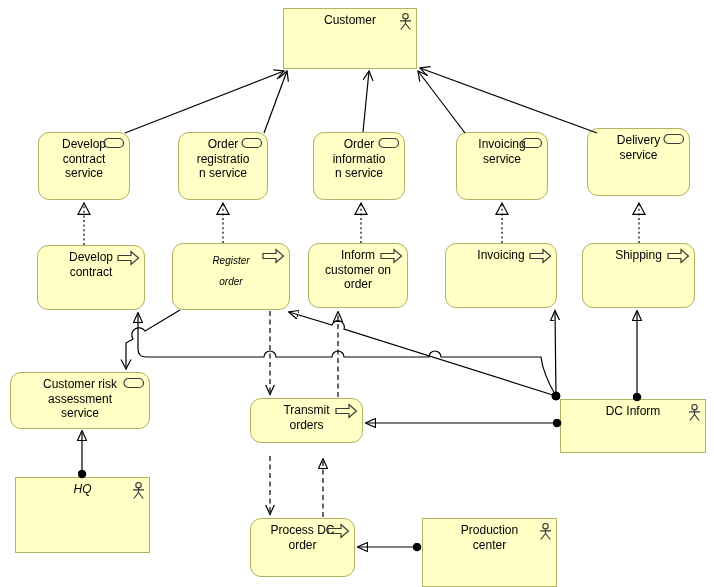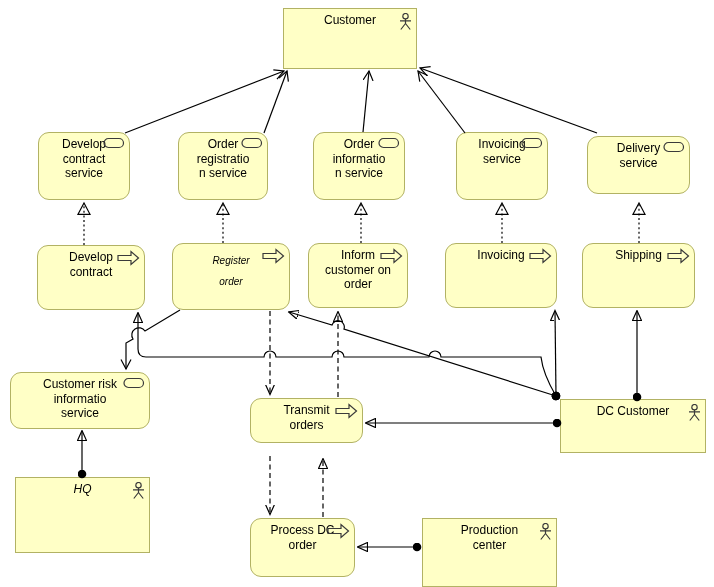--- a/index.html
+++ b/index.html
@@ -24,21 +24,21 @@
 <div class="canvas">
 
   <div class="node rect" style="left:283px;top:8px;width:134px;height:61px;">
     <span class="lbl">Customer</span>
     <svg class="icon" width="13" height="18" viewBox="0 0 13 18">
         <circle cx="6.5" cy="3.2" r="2.7"></circle>
         <path d="M6.5,5.9 V10.5 M1,7.8 H12 M6.5,10.5 L1.8,16.5 M6.5,10.5 L11.2,16.5"></path>
       </svg>
   </div>
   <div class="node rect" style="left:560px;top:399px;width:146px;height:54px;">
-    <span class="lbl">DC Customer</span>
+    <span class="lbl">DC Inform</span>
     <svg class="icon" width="13" height="18" viewBox="0 0 13 18">
         <circle cx="6.5" cy="3.2" r="2.7"></circle>
         <path d="M6.5,5.9 V10.5 M1,7.8 H12 M6.5,10.5 L1.8,16.5 M6.5,10.5 L11.2,16.5"></path>
       </svg>
   </div>
   <div class="node rect" style="left:15px;top:477px;width:135px;height:76px;font-style:italic;">
     <span class="lbl">HQ</span>
     <svg class="icon" width="13" height="18" viewBox="0 0 13 18">
         <circle cx="6.5" cy="3.2" r="2.7"></circle>
         <path d="M6.5,5.9 V10.5 M1,7.8 H12 M6.5,10.5 L1.8,16.5 M6.5,10.5 L11.2,16.5"></path>
@@ -77,30 +77,30 @@
         <rect x="1" y="1.5" width="19.5" height="9" rx="4.5"></rect>
       </svg>
   </div>
   <div class="node round" style="left:456px;top:132px;width:92px;height:68px;">
     <span class="lbl">Invoicing
 service</span>
     <svg class="icon" width="22" height="12" viewBox="0 0 22 12">
         <rect x="1" y="1.5" width="19.5" height="9" rx="4.5"></rect>
       </svg>
   </div>
-  <div class="node round" style="left:587px;top:136px;width:103px;height:58px;">
+  <div class="node round" style="left:587px;top:128px;width:103px;height:68px;">
     <span class="lbl">Delivery
 service</span>
     <svg class="icon" width="22" height="12" viewBox="0 0 22 12">
         <rect x="1" y="1.5" width="19.5" height="9" rx="4.5"></rect>
       </svg>
   </div>
   <div class="node round" style="left:10px;top:372px;width:140px;height:57px;">
     <span class="lbl">Customer risk
-informatio
+assessment
 service</span>
     <svg class="icon" width="22" height="12" viewBox="0 0 22 12">
         <rect x="1" y="1.5" width="19.5" height="9" rx="4.5"></rect>
       </svg>
   </div>
 
   <div class="node round" style="left:37px;top:245px;width:108px;height:65px;">
     <span class="lbl">Develop
 contract</span>
     <svg class="icon" width="23" height="16" viewBox="0 0 23 16">

